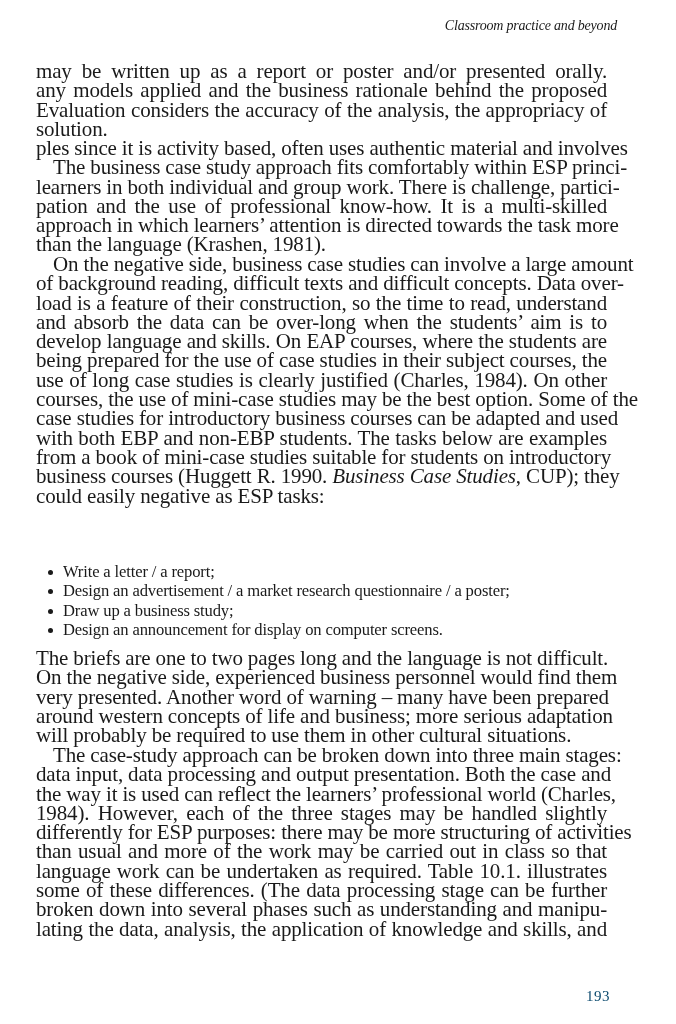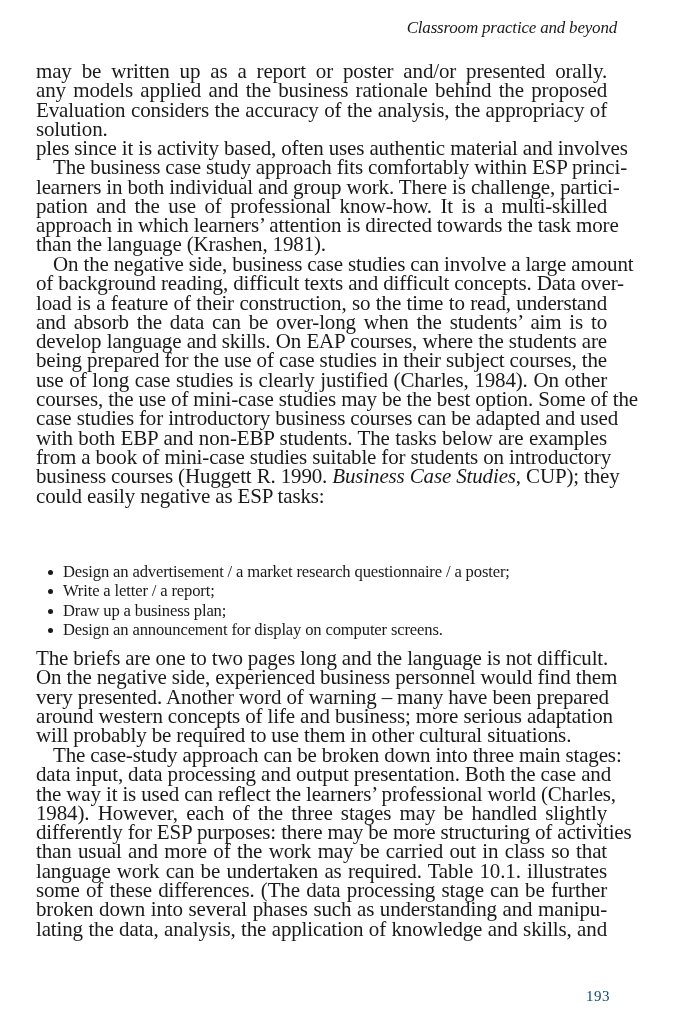--- a/index.html
+++ b/index.html
@@ -13,21 +13,21 @@
       position: relative;
       overflow: hidden;
       font-family: "Liberation Serif", "DejaVu Serif", serif;
       color: #1a1a1a;
     }
     .running-head {
       position: absolute;
       top: 18px;
       right: 59px;
       font-style: italic;
-      font-size: 17px;
+      font-size: 14px;
       letter-spacing: -0.2px;
       color: #1a1a1a;
     }
     .text-block {
       position: absolute;
       left: 36px;
       width: 571px;
       font-size: 21px;
       line-height: 19.3px;
       letter-spacing: -0.15px;
@@ -113,23 +113,23 @@
   <span class="line">use of long case studies is clearly justified (Charles, 1984). On other</span>
   <span class="line">courses, the use of mini-case studies may be the best option. Some of the</span>
   <span class="line">case studies for introductory business courses can be adapted and used</span>
   <span class="line">with both EBP and non-EBP students. The tasks below are examples</span>
   <span class="line">from a book of mini-case studies suitable for students on introductory</span>
   <span class="line"><span>business courses (Huggett R. 1990. </span><i>Business Case Studies</i><span>, CUP); they</span></span>
   <span class="line last">could easily negative as ESP tasks:</span>
 </div>
 
 <ul class="bullets" style="top:562px;">
+  <li><span class="dot"></span><span>Write a letter / a report;</span></li>
   <li><span class="dot"></span><span>Design an advertisement / a market research questionnaire / a poster;</span></li>
-  <li><span class="dot"></span><span>Write a letter / a report;</span></li>
-  <li><span class="dot"></span><span>Draw up a business plan;</span></li>
+  <li><span class="dot"></span><span>Draw up a business study;</span></li>
   <li><span class="dot"></span><span>Design an announcement for display on computer screens.</span></li>
 </ul>
 
 <div class="text-block" style="top:649px;">
   <span class="line">The briefs are one to two pages long and the language is not difficult.</span>
   <span class="line">On the negative side, experienced business personnel would find them</span>
   <span class="line">very presented. Another word of warning – many have been prepared</span>
   <span class="line">around western concepts of life and business; more serious adaptation</span>
   <span class="line last">will probably be required to use them in other cultural situations.</span>
 </div>

